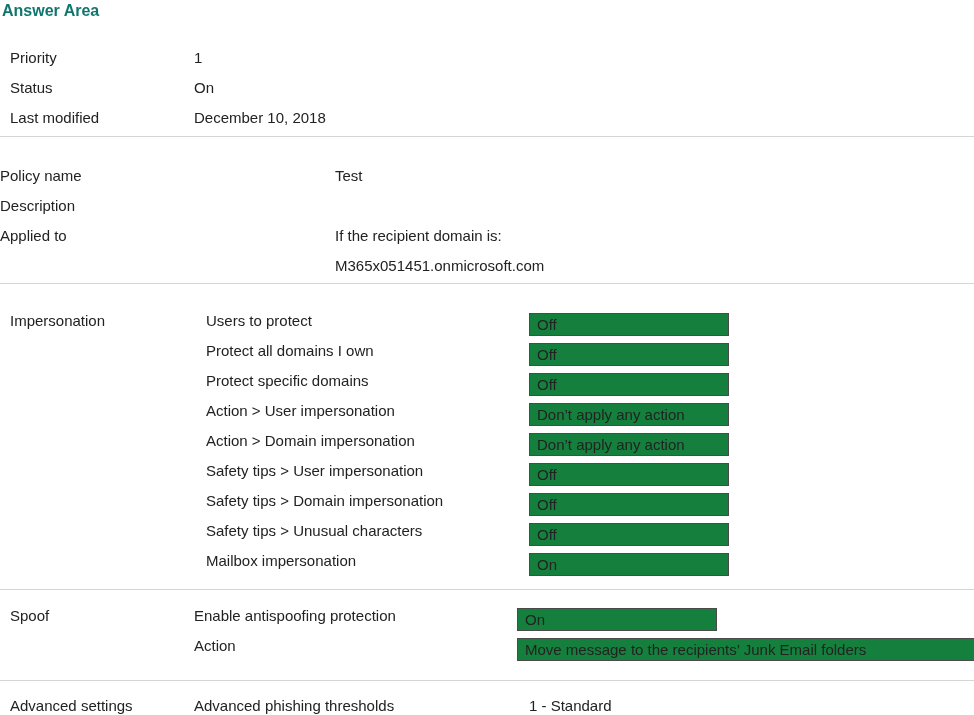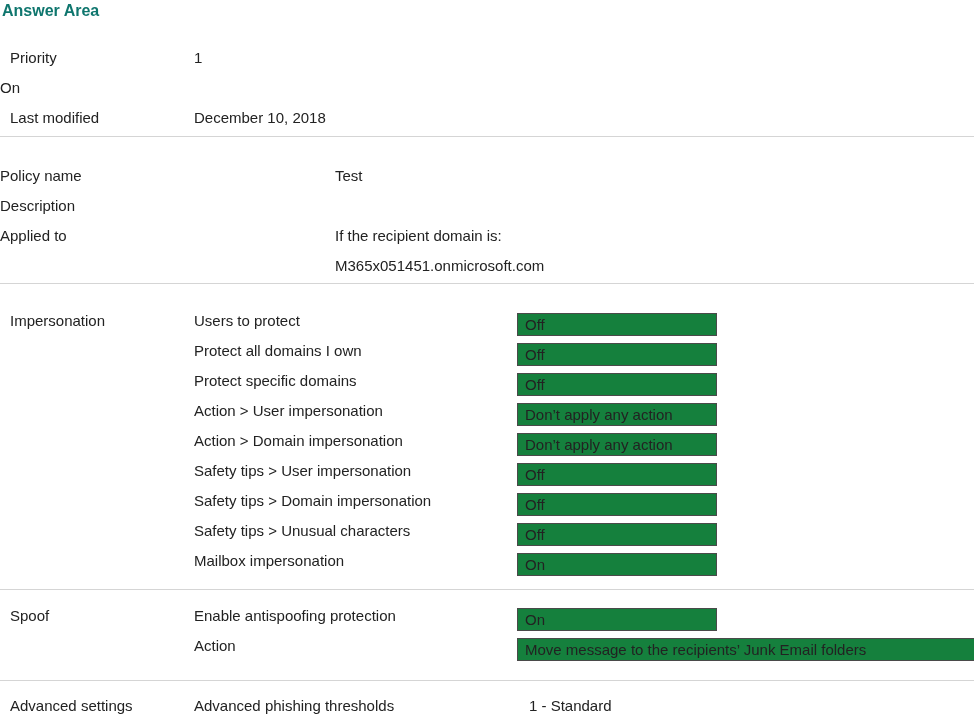--- a/index.html
+++ b/index.html
@@ -51,40 +51,41 @@
     align-items: center;
     padding-left: 7px;
     line-height: 21px;
   }
   .box.wide { width: 518px; }
   
   .sec-info { margin-top: 22px; }
   .sep-1 { margin-top: 3px; }
   .sec-policy { margin-top: 24px; }
   .sep-2 { margin-top: 2px; }
-  .sec-imp { margin-top: 22px; }
+  .sec-imp { margin-top: 22px; gap: 12px; }
   .sep-3 { margin-top: 13px; }
   .sec-spoof { margin-top: 11px; }
   .sep-4 { margin-top: 19px; }
   .sec-adv { margin-top: 10px; }
 </style>
 </head>
 <body>
 
 <div class="page">
 
   <h1 class="title">Answer Area</h1>
 
   <div class="section sec-info">
     <div class="rows">
       <div class="r">
         <div class="c1">Priority</div>
         <div class="c2">1</div>
       </div>
       <div class="r">
+        <div class="c1">Status</div>
         <div class="c2">On</div>
       </div>
       <div class="r">
         <div class="c1">Last modified</div>
         <div class="c2">December 10, 2018</div>
       </div>
     </div>
   </div>
 
   <hr class="sep sep-1">

